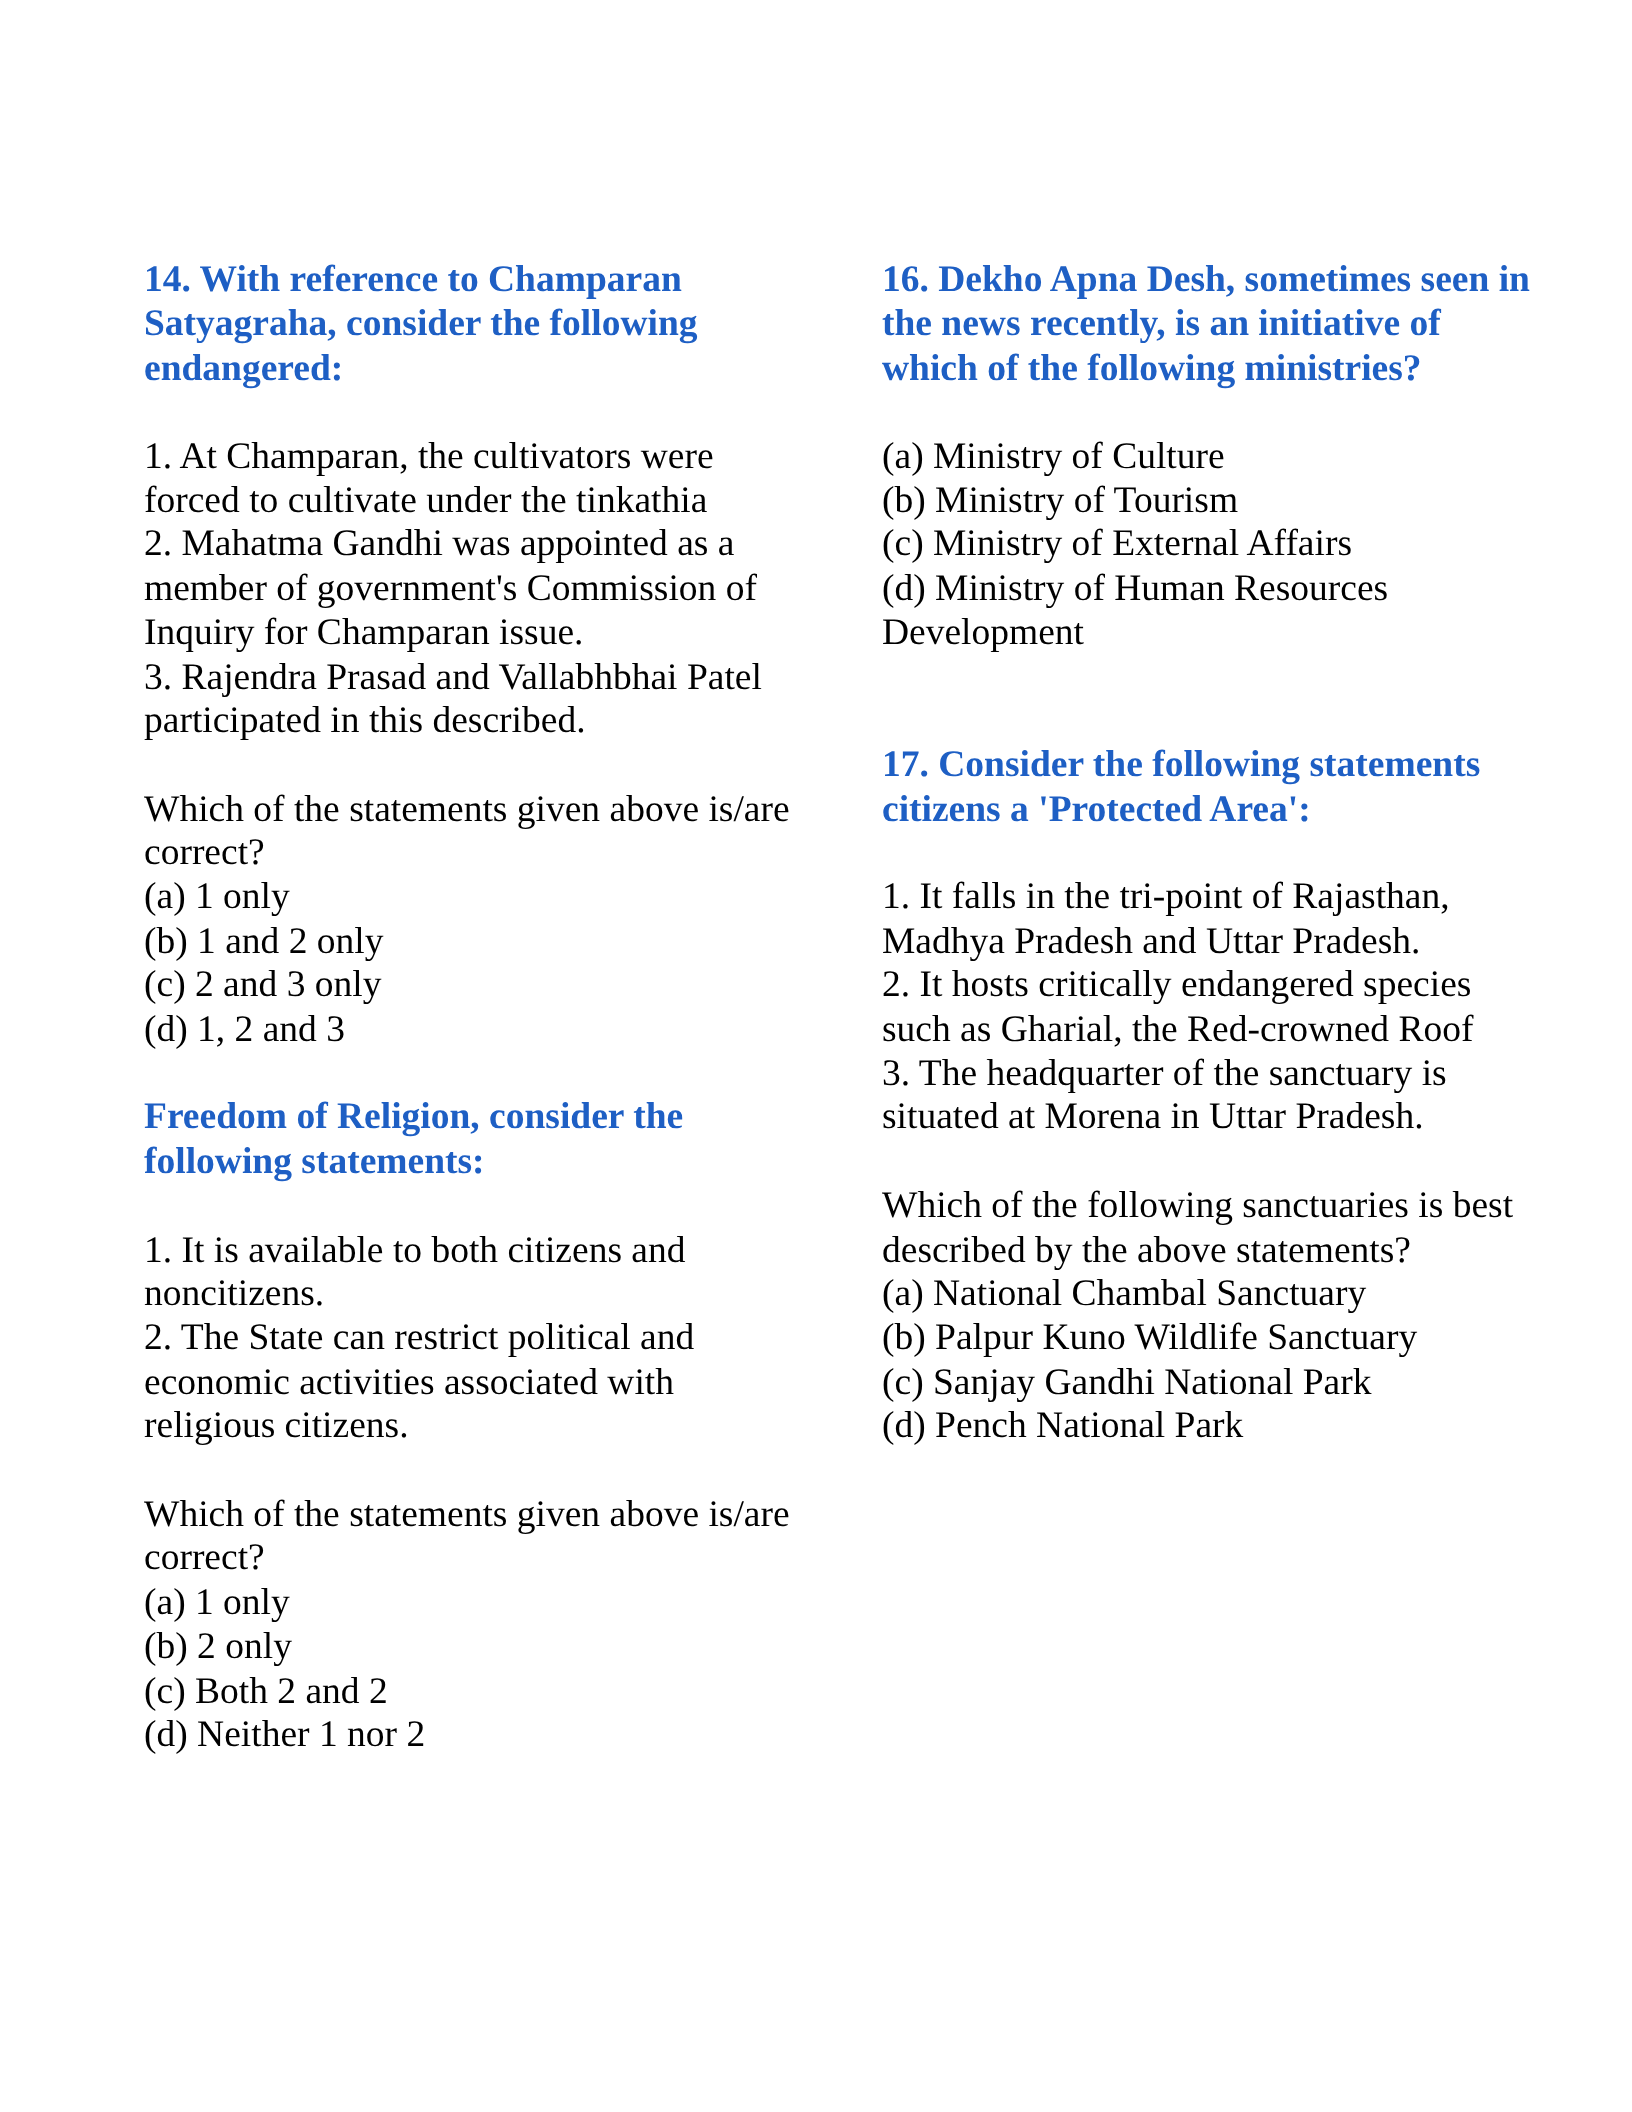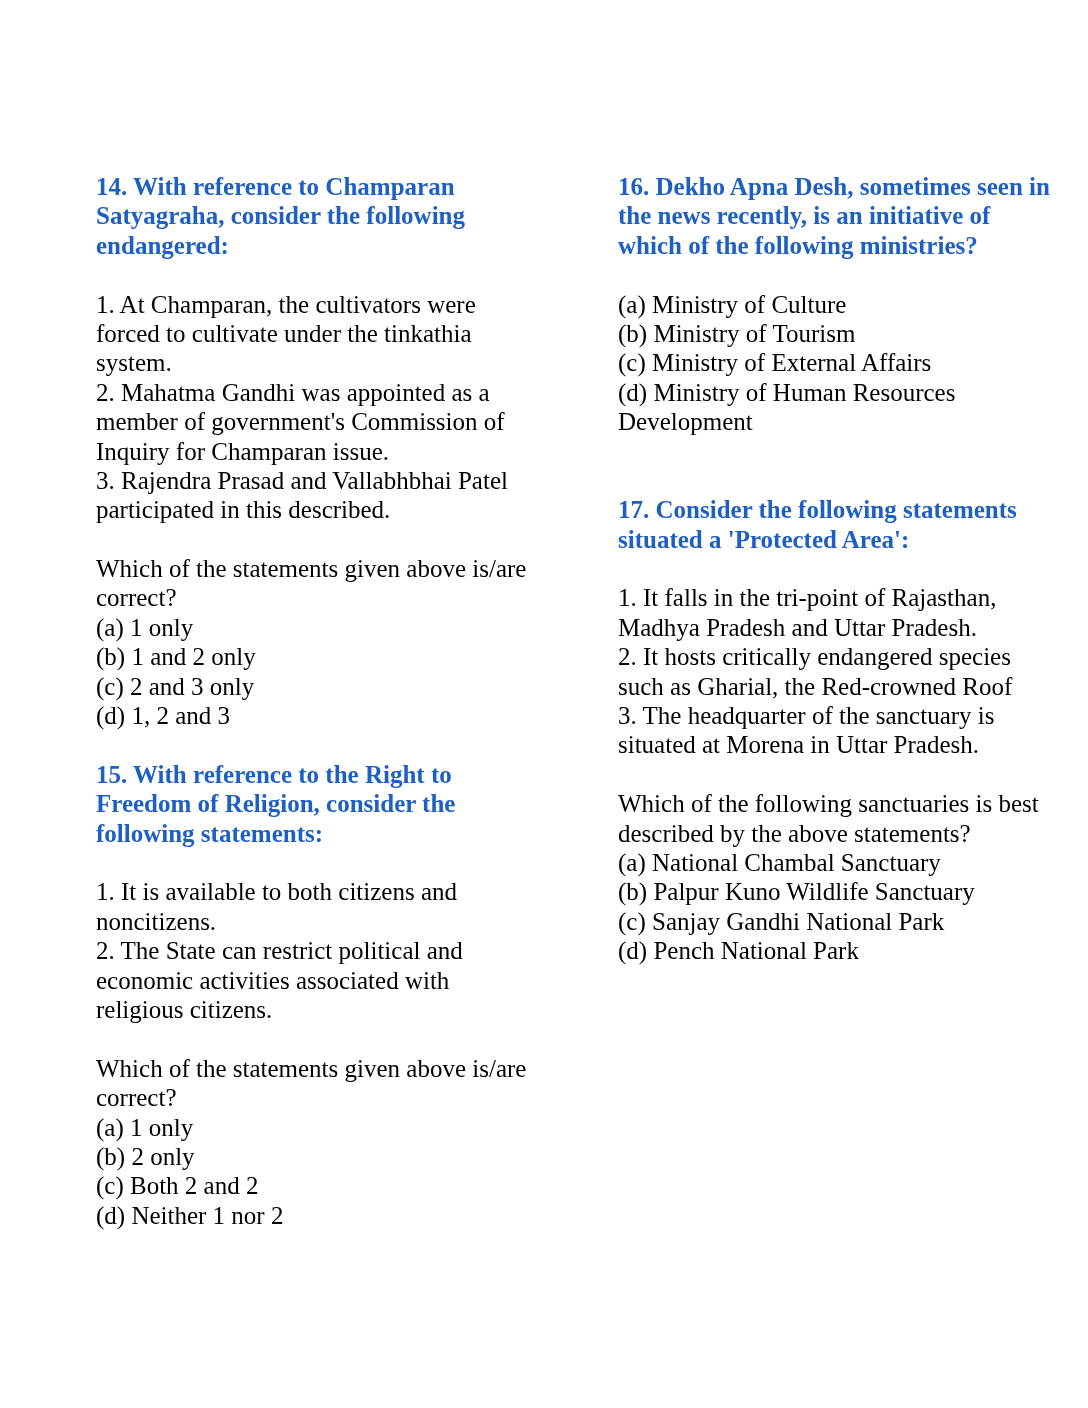--- a/index.html
+++ b/index.html
@@ -13,21 +13,21 @@
     position: relative;
     font-family: "Liberation Serif", "DejaVu Serif", serif;
     color: var(--body-color, #000000);
     overflow: hidden;
   }
   .col {
     position: absolute;
     top: 172px;
   }
   .col-left  { left: 96px;  width: 480px; }
-  .col-right { left: 618px; width: 460px; }
+  .col-right { left: 588px; width: 460px; }
   .line {
     font-size: 25px;
     line-height: 29.4px;
     height: 29.4px;
     white-space: nowrap;
   }
   .heading .line {
     font-weight: bold;
     color: var(--heading-color, #1e5fc4);
   }
@@ -42,41 +42,39 @@
   <div class="col col-left">
     <div class="heading">
         <div class="line">14. With reference to Champaran</div>
         <div class="line">Satyagraha, consider the following</div>
         <div class="line">endangered:</div>
       </div>
     <div class="gap"></div>
     <div class="body-block">
         <div class="line">1. At Champaran, the cultivators were</div>
         <div class="line">forced to cultivate under the tinkathia</div>
-        <div class="line">system.</div>
         <div class="line">2. Mahatma Gandhi was appointed as a</div>
         <div class="line">member of government's Commission of</div>
         <div class="line">Inquiry for Champaran issue.</div>
         <div class="line">3. Rajendra Prasad and Vallabhbhai Patel</div>
         <div class="line">participated in this described.</div>
       </div>
     <div class="gap"></div>
     <div class="body-block">
         <div class="line">Which of the statements given above is/are</div>
         <div class="line">correct?</div>
       </div>
     <div class="body-block">
         <div class="line">(a) 1 only</div>
         <div class="line">(b) 1 and 2 only</div>
         <div class="line">(c) 2 and 3 only</div>
         <div class="line">(d) 1, 2 and 3</div>
       </div>
     <div class="gap"></div>
     <div class="heading">
-        <div class="line">15. With reference to the Right to</div>
         <div class="line">Freedom of Religion, consider the</div>
         <div class="line">following statements:</div>
       </div>
     <div class="gap"></div>
     <div class="body-block">
         <div class="line">1. It is available to both citizens and</div>
         <div class="line">noncitizens.</div>
         <div class="line">2. The State can restrict political and</div>
         <div class="line">economic activities associated with</div>
         <div class="line">religious citizens.</div>
@@ -104,21 +102,21 @@
     <div class="body-block">
         <div class="line">(a) Ministry of Culture</div>
         <div class="line">(b) Ministry of Tourism</div>
         <div class="line">(c) Ministry of External Affairs</div>
         <div class="line">(d) Ministry of Human Resources</div>
         <div class="line">Development</div>
       </div>
     <div class="gap-2"></div>
     <div class="heading">
         <div class="line">17. Consider the following statements</div>
-        <div class="line">situated a 'Protected Area':</div>
+        <div class="line">citizens a 'Protected Area':</div>
       </div>
     <div class="gap"></div>
     <div class="body-block">
         <div class="line">1. It falls in the tri-point of Rajasthan,</div>
         <div class="line">Madhya Pradesh and Uttar Pradesh.</div>
         <div class="line">2. It hosts critically endangered species</div>
         <div class="line">such as Gharial, the Red-crowned Roof</div>
         <div class="line">3. The headquarter of the sanctuary is</div>
         <div class="line">situated at Morena in Uttar Pradesh.</div>
       </div>

